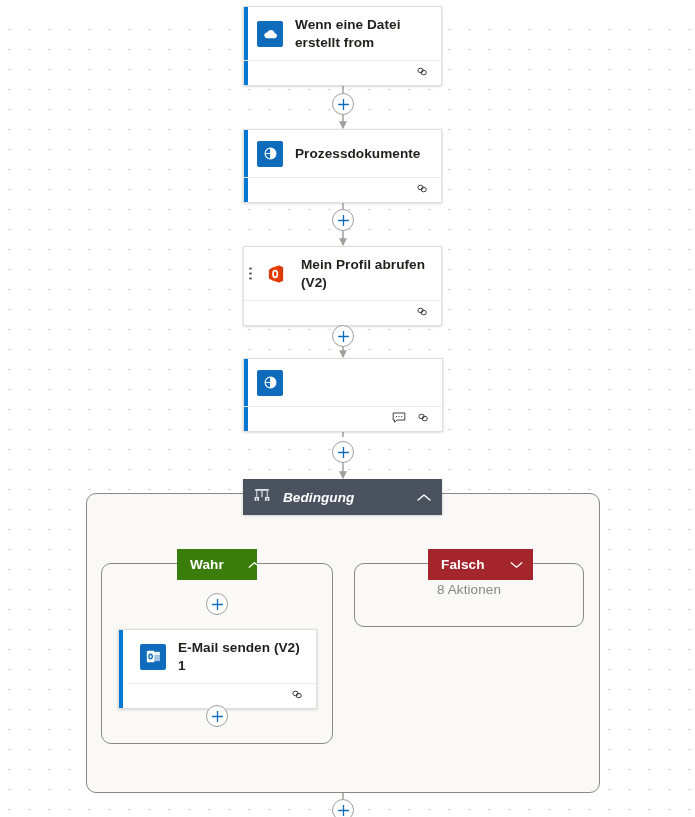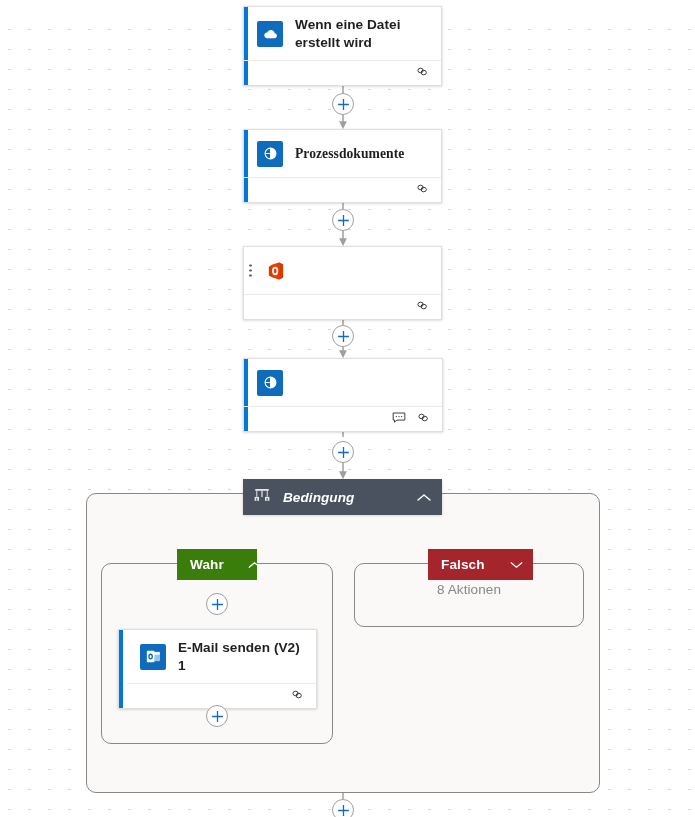--- a/index.html
+++ b/index.html
@@ -94,21 +94,21 @@
   .appicon.blue{background:#0f6cbd;}
   .appicon.plain{background:transparent;}
   .drag-dots{
     position:absolute;left:5px;top:50%;transform:translateY(-50%);
     display:flex;flex-direction:column;gap:2.5px;
   }
   .drag-dots i{display:block;width:2.6px;height:2.6px;background:#605e5c;border-radius:50%;}
 
   
   #node-trigger{left:243px;top:6px;width:199px;}
-  #node-prozess{left:243px;top:129px;width:199px;font-family:Liberation Serif, serif;}
+  #node-prozess{left:243px;top:129px;width:199px;}
   #node-profil{left:243px;top:246px;width:199px;}
   #node-extract{left:243px;top:358px;width:200px;}
   #node-email{left:118px;top:629px;width:199px;padding-left:8px;}
 
   
   .cond-head{
     position:absolute;left:243px;top:479px;width:199px;height:36px;
     background:#4a5260;
     display:flex;align-items:center;
     box-sizing:border-box;padding:0 11px 0 10px;
@@ -193,21 +193,21 @@
   <div class="empty-actions">8 Aktionen</div>
 
   <div class="card" id="node-trigger">
     <span class="accent"></span>
     <div class="body">
       <span class="appicon blue">
         <svg width="17" height="17" viewBox="0 0 24 24">
           <path fill="#ffffff" d="M7.2 18.6h10.3c2 0 3.6-1.5 3.6-3.4 0-1.8-1.4-3.2-3.2-3.4-.3-2.6-2.6-4.6-5.3-4.6-2.3 0-4.3 1.4-5.1 3.5-.2 0-.3 0-.5 0-2.1 0-3.8 1.7-3.8 3.8s1.8 4.1 4 4.1z"></path>
         </svg>
       </span>
-      <span class="title">Wenn eine Datei erstellt wird</span>
+      <span class="title">Wenn eine Datei erstellt from</span>
     </div>
     <div class="footer">
       <span>
         <svg width="15" height="13" viewBox="0 0 20 16">
           <g fill="none" stroke="#323130" stroke-width="1.25">
             <ellipse cx="7.4" cy="6.6" rx="3.5" ry="3.0"></ellipse>
             <ellipse cx="11.6" cy="9.4" rx="3.5" ry="3.0"></ellipse>
           </g>
         </svg>
       </span>
@@ -247,20 +247,21 @@
           <i></i>
       </span>
       <span class="appicon plain" style="margin-left:6px;">
         <svg width="22" height="22" viewBox="0 0 24 24">
           <path fill="#d83b01" d="M15.6 2.6 7.3 5.5 4.2 7.3v9.6l3.1 1.7 8.3 2.8 4.2-2.1V4.7z"></path>
           <path fill="#eb3c00" d="M15.6 2.6 7.3 5.5v13.1l8.3 2.8z"></path>
           <ellipse cx="11.1" cy="12" rx="3.3" ry="4.6" fill="#ffffff"></ellipse>
           <ellipse cx="11.1" cy="12" rx="1.5" ry="2.6" fill="#eb3c00"></ellipse>
         </svg>
       </span>
+      <span class="title">Mein Profil abrufen (V2)</span>
     </div>
     <div class="footer">
       <span>
         <svg width="15" height="13" viewBox="0 0 20 16">
           <g fill="none" stroke="#323130" stroke-width="1.25">
             <ellipse cx="7.4" cy="6.6" rx="3.5" ry="3.0"></ellipse>
             <ellipse cx="11.6" cy="9.4" rx="3.5" ry="3.0"></ellipse>
           </g>
         </svg>
       </span>

